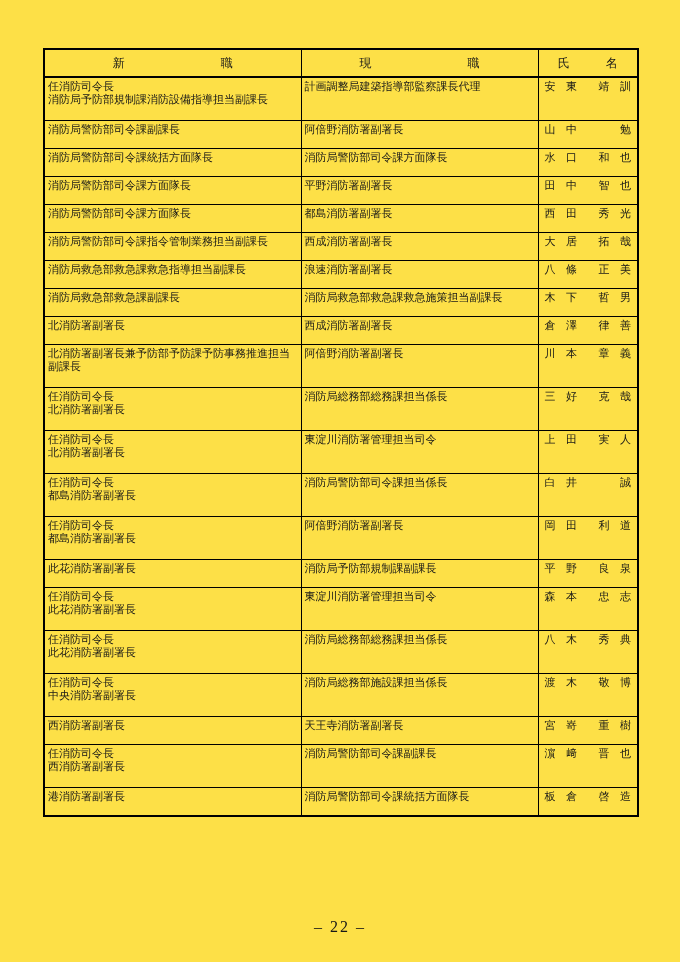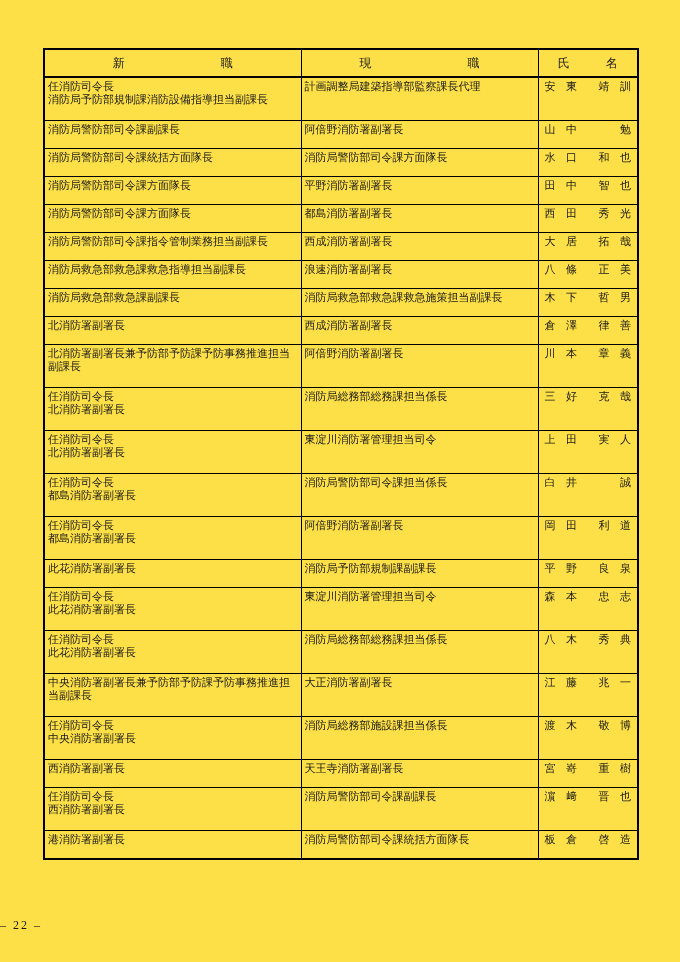--- a/index.html
+++ b/index.html
@@ -59,22 +59,22 @@
   .np {
     letter-spacing: 0.95em;
     white-space: nowrap;
   }
   .np.given { margin-right: -0.95em; }
   .footer {
     position: absolute;
     top: 918px;
     left: 0;
     width: 680px;
-    text-align: left;
-    font-size: 12px;
+    text-align: center;
+    font-size: 16px;
     letter-spacing: 2px;
   }
 </style>
 </head>
 <body>
 
 <div class="page">
   <table class="personnel">
     <colgroup>
       <col class="c-new">
@@ -260,30 +260,20 @@
 此花消防署副署長</td>
           <td class="pos">消防局総務部総務課担当係長</td>
           <td class="name-cell">
             <div class="name-inner">
               <span class="np family">八木</span>
               <span class="np given">秀典</span>
             </div>
           </td>
         </tr>
         <tr class="tall">
-          <td class="pos">中央消防署副署長兼予防部予防課予防事務推進担当副課長</td>
-          <td class="pos">大正消防署副署長</td>
-          <td class="name-cell">
-            <div class="name-inner">
-              <span class="np family">江藤</span>
-              <span class="np given">兆一</span>
-            </div>
-          </td>
-        </tr>
-        <tr class="tall">
           <td class="pos">任消防司令長
 中央消防署副署長</td>
           <td class="pos">消防局総務部施設課担当係長</td>
           <td class="name-cell">
             <div class="name-inner">
               <span class="np family">渡木</span>
               <span class="np given">敬博</span>
             </div>
           </td>
         </tr>

